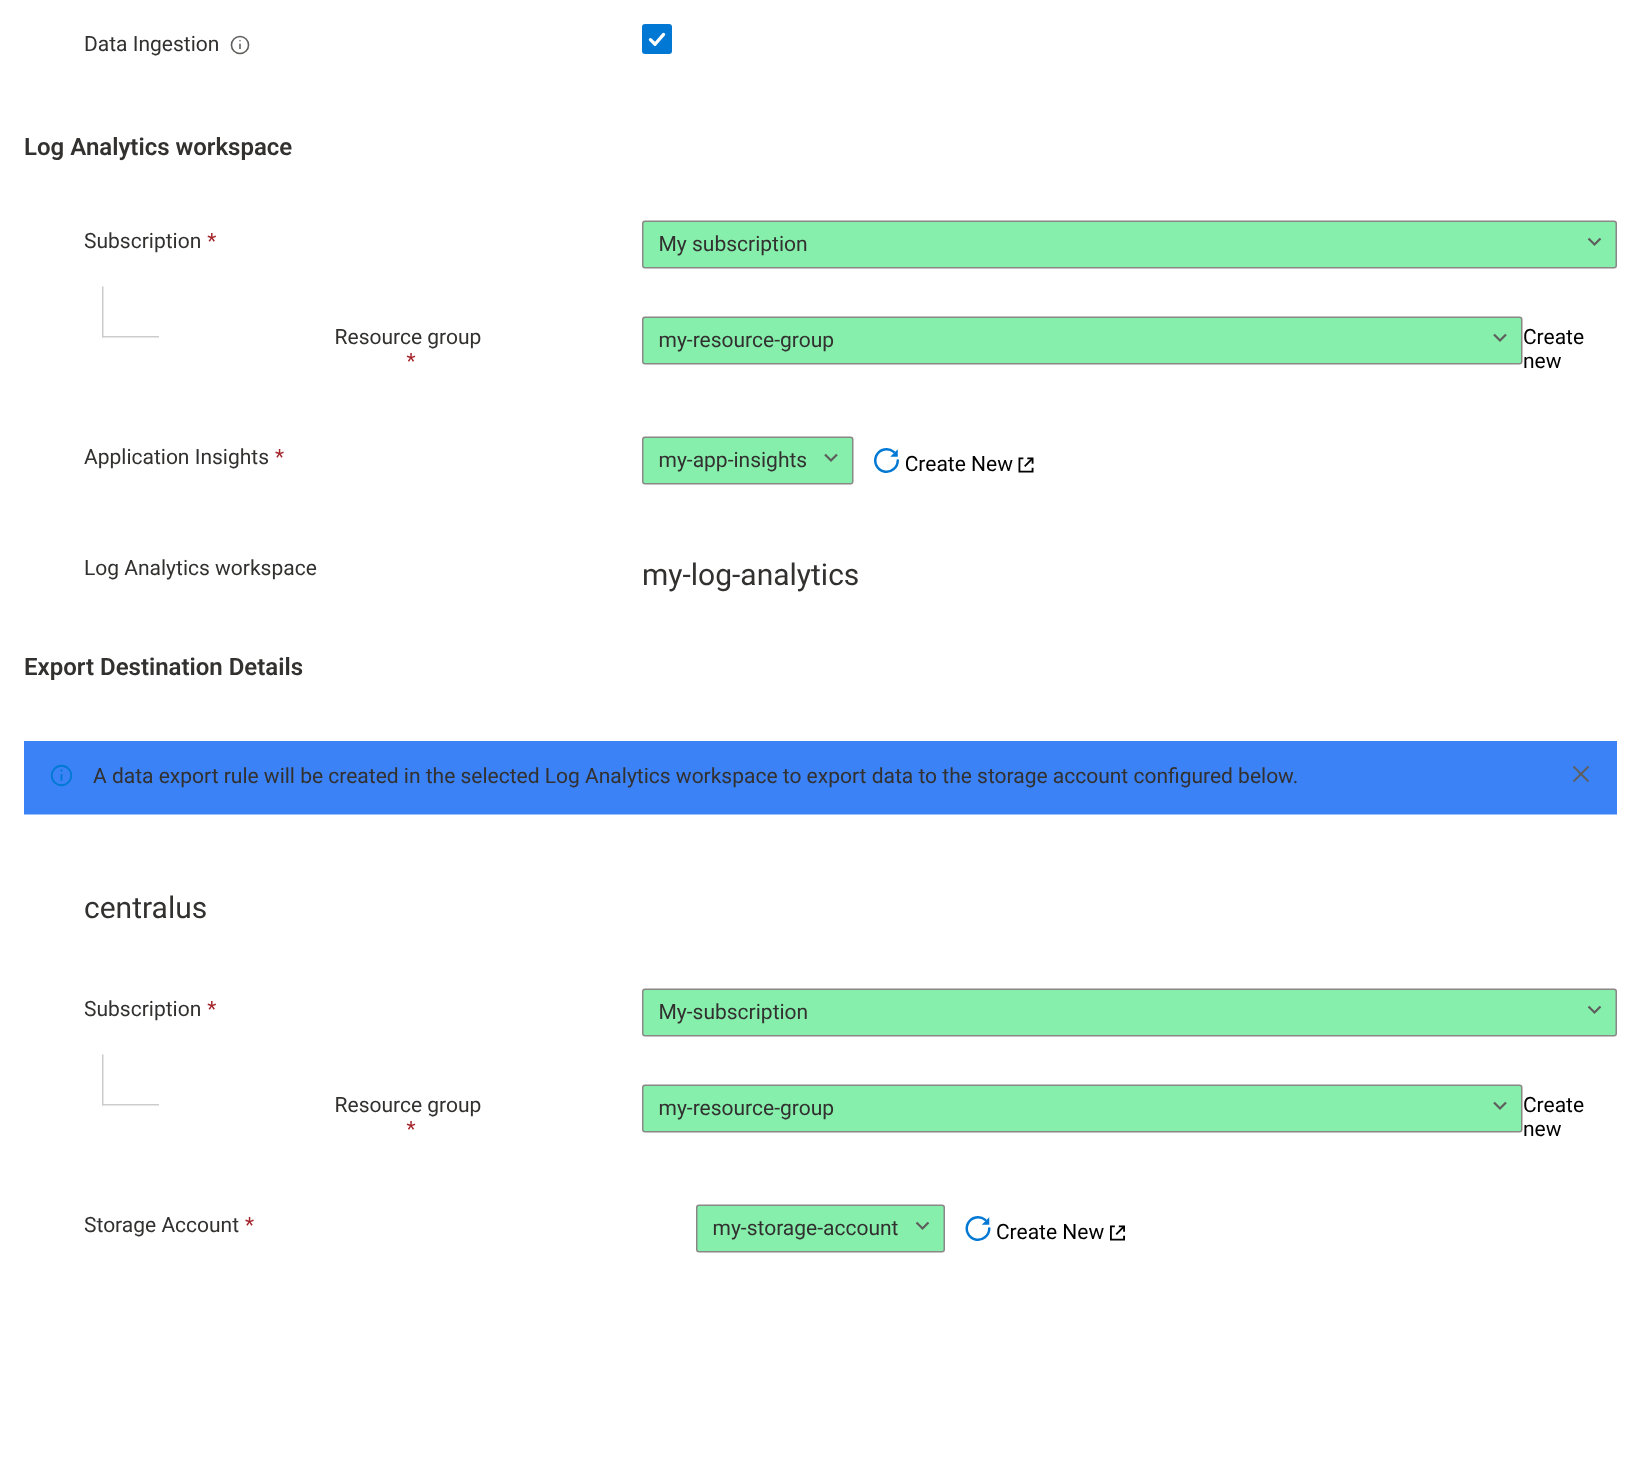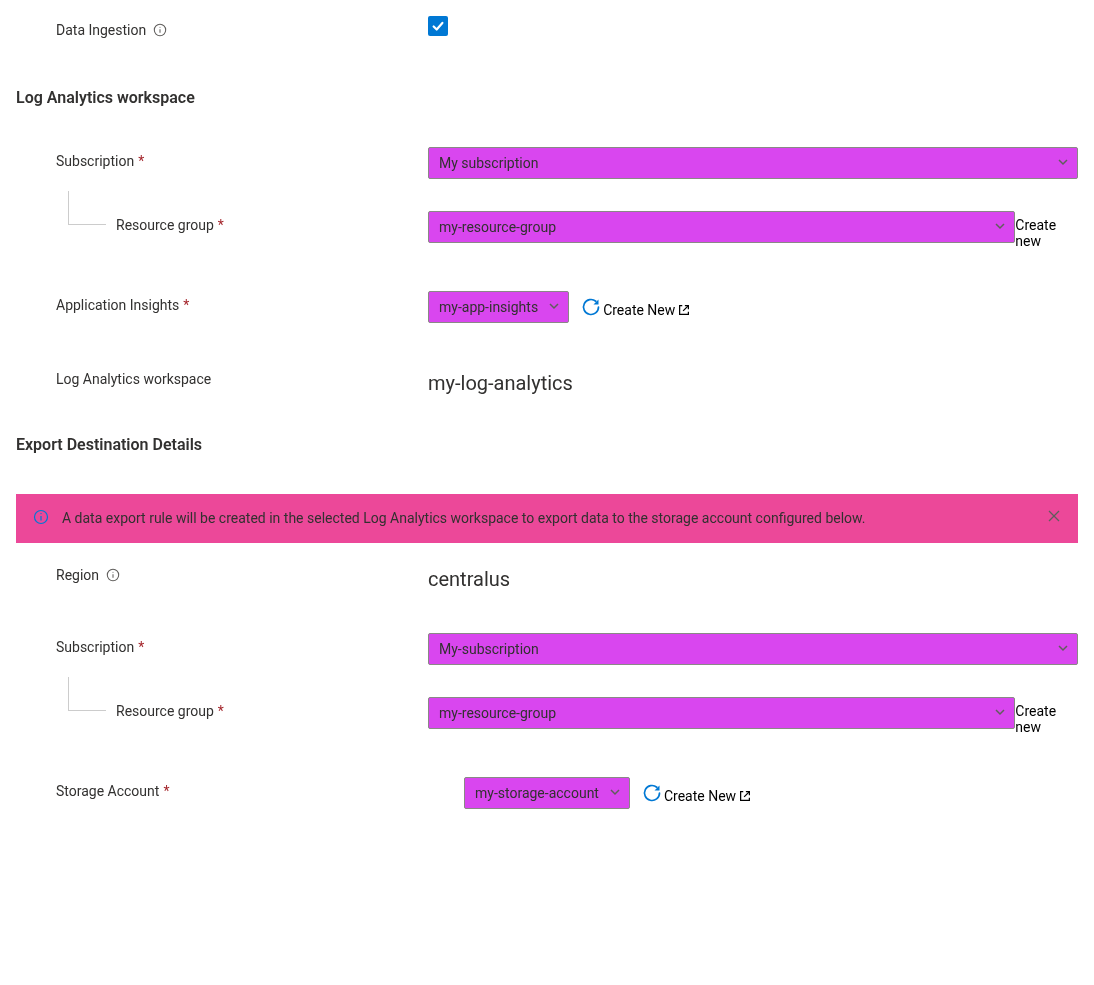--- a/index.html
+++ b/index.html
@@ -20,20 +20,21 @@
     .label-col {
       width: 372px;
       flex-shrink: 0;
       padding-top: 6px;
       display: flex;
       align-items: center;
     }
     .label-col.indented {
       padding-left: 60px;
       position: relative;
+      flex-direction: column;
     }
     .indent-line {
       position: absolute;
       left: 12px;
       top: -20px;
       width: 38px;
       height: 34px;
       border-left: 1px solid #ccc;
       border-bottom: 1px solid #ccc;
     }
@@ -68,21 +69,21 @@
       margin-top: 40px;
       margin-bottom: 40px;
       color: #323130;
     }
     .section-heading.first { margin-top: 50px; }
     .select {
       width: 100%;
       height: 32px;
       border: 1px solid #8a8886;
       border-radius: 2px;
-      background: #d946ef;
+      background: #86efac;
       padding: 0 30px 0 10px;
       font-size: 14px;
       color: #323130;
       position: relative;
       display: flex;
       align-items: center;
       cursor: pointer;
     }
     .select .chevron {
       position: absolute;
@@ -114,26 +115,26 @@
       cursor: pointer;
       color: #fff;
     }
     .checkbox svg { width: 14px; height: 14px; }
     .readonly-value {
       padding-top: 6px;
       font-size: 20px;
       color: #323130;
     }
     .info-banner {
-      background: #ec4899;
+      background: #3b82f6;
       padding: 14px 16px;
       display: flex;
       align-items: flex-start;
       gap: 12px;
-      margin-bottom: 18px;
+      margin-bottom: 44px;
       margin-top: 10px;
     }
     .info-banner .banner-icon {
       color: #0078d4;
       flex-shrink: 0;
       width: 18px;
       height: 18px;
       display: flex;
       align-items: center;
       justify-content: center;
@@ -300,30 +301,20 @@
   <div class="banner-text">A data export rule will be created in the selected Log Analytics workspace to export data to the storage account configured below.</div>
   <div class="banner-close">
     <svg viewBox="0 0 12 12" stroke="currentColor" stroke-width="1.2">
         <line x1="1" y1="1" x2="11" y2="11"></line>
         <line x1="11" y1="1" x2="1" y2="11"></line>
       </svg>
   </div>
 </div>
 
 <div class="form-row">
-  <div class="label-col">
-    <span>Region</span>
-    <span class="info-icon">
-      <svg viewBox="0 0 16 16" fill="none" stroke="currentColor" stroke-width="1.2">
-          <circle cx="8" cy="8" r="6.5"></circle>
-          <line x1="8" y1="7" x2="8" y2="11"></line>
-          <circle cx="8" cy="4.8" r="0.6" fill="currentColor" stroke="none"></circle>
-        </svg>
-    </span>
-  </div>
   <div class="field-col">
     <div class="readonly-value">centralus</div>
   </div>
 </div>
 
 <div class="spacer-row"></div>
 
 <div class="form-row">
   <div class="label-col">
     <span>Subscription</span>

